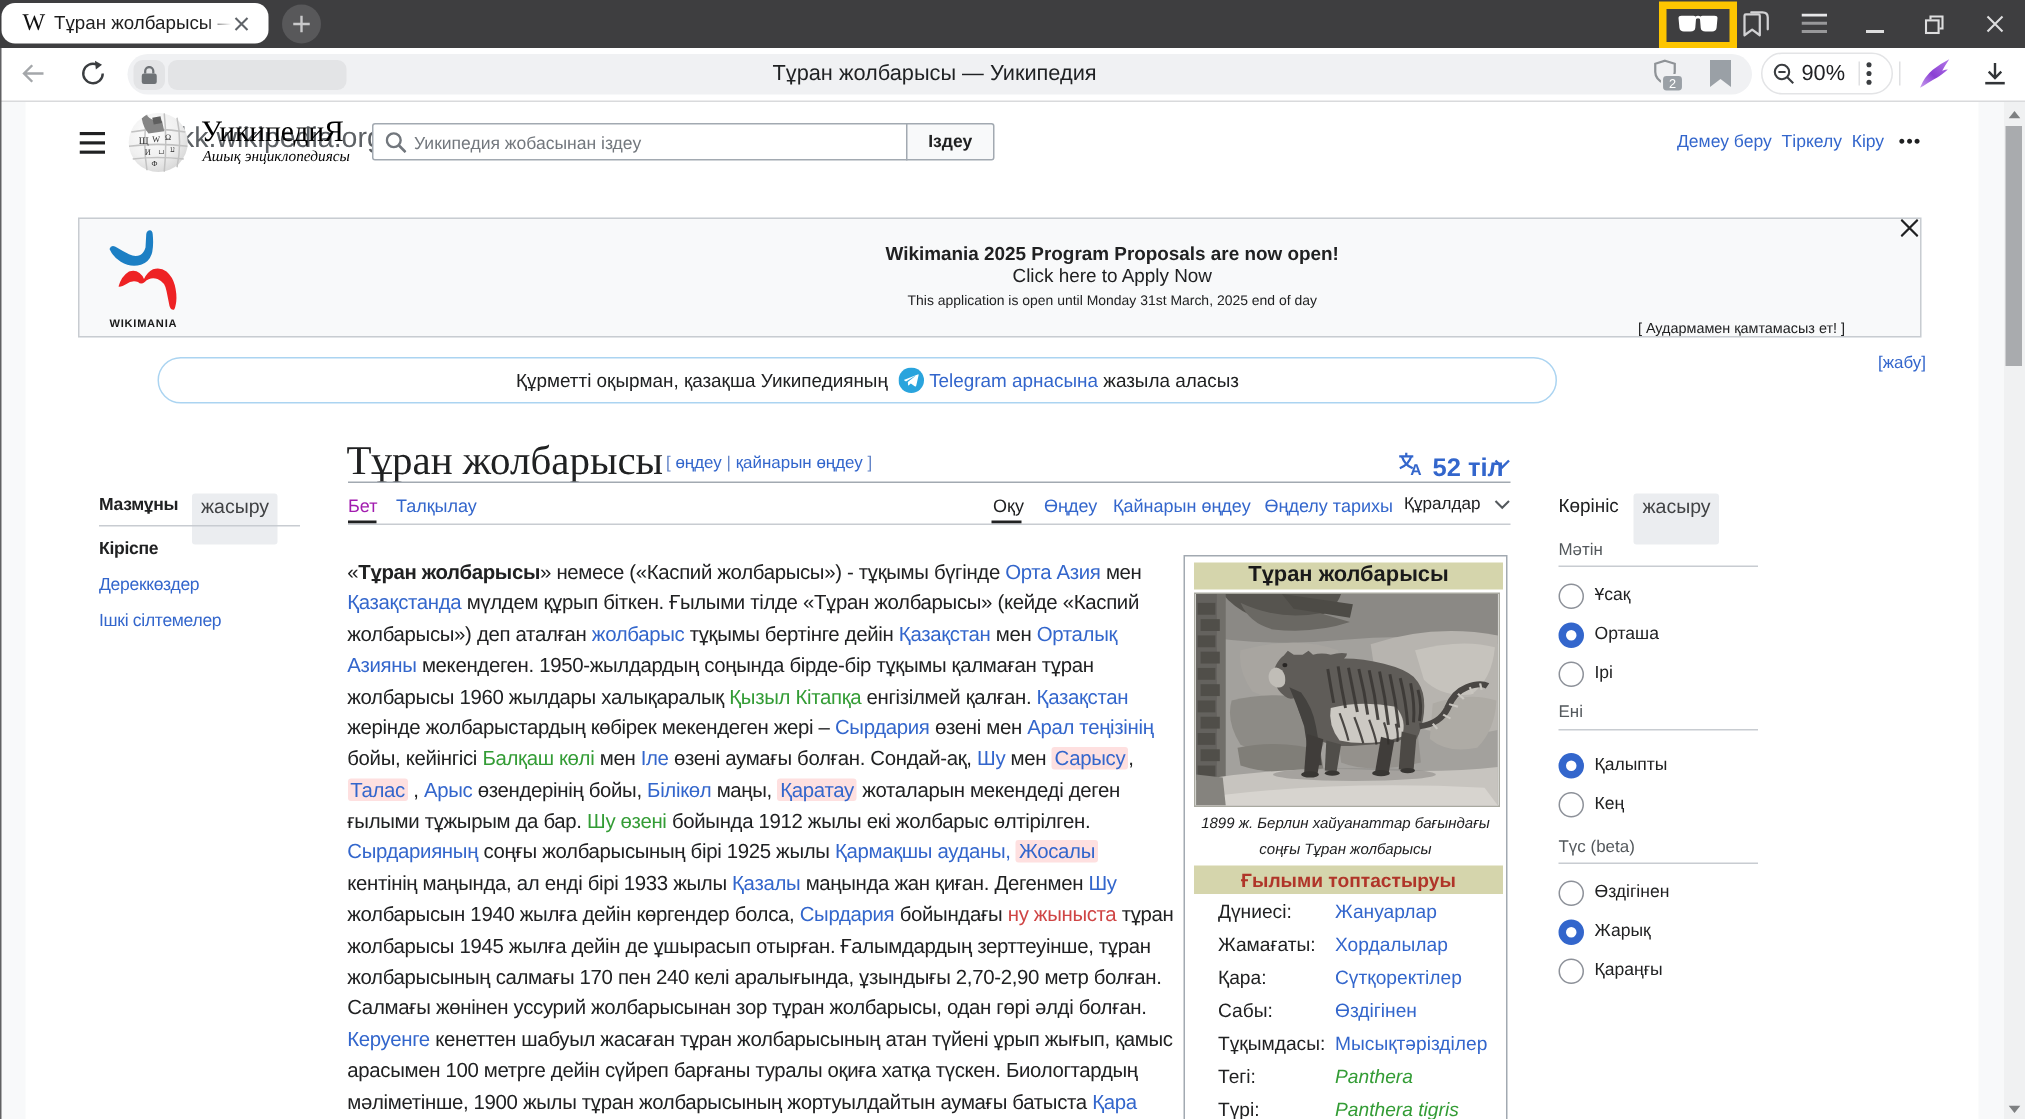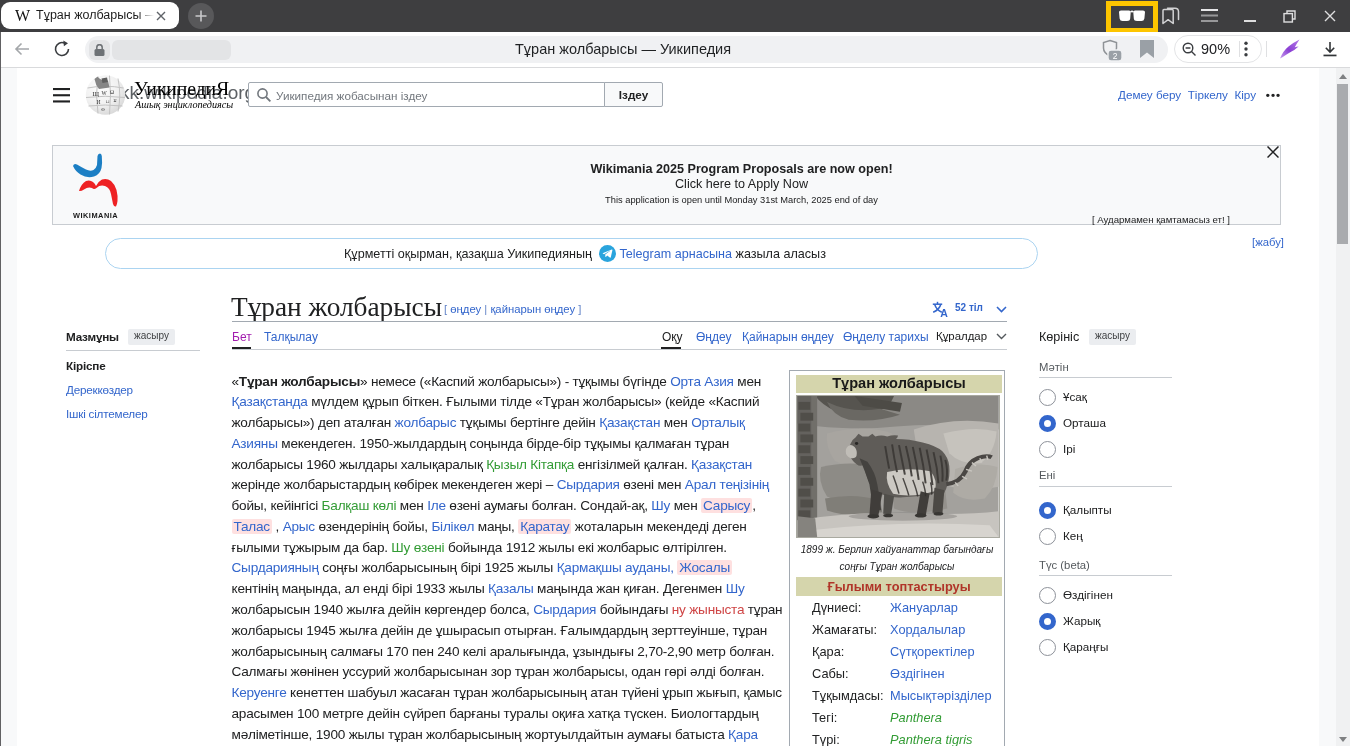--- a/index.html
+++ b/index.html
@@ -50,29 +50,29 @@
   #btx2 { top:177px; font-size:12.6px; }
   #btx3 { top:194.5px; font-size:9.3px; }
   #btransl { left:980px; top:213.5px; width:250px; text-align:right; font-size:9.6px; color:#202122; }
   #zhabu { left:1252px; top:236px; font-size:11.3px; }
   #tgbox { left:105px; top:238px; width:933px; height:31px; border:1px solid #abd4f1; border-radius:16px; background:#fff; }
   #tgtext { left:105px; top:245px; width:933px; text-align:center; font-size:12.6px; color:#202122;padding-left:27px; }
 
   
   #h1 { left:231px; top:292px; font-family:"Liberation Serif",serif; font-size:27.3px; color:#202122; }
   #editlinks { left:444px; top:303px; font-size:11.3px; color:#6485c8; }
-  #langbtn { left:955px; top:302px; font-size:10px; color:#36c; font-weight:bold; }
+  #langbtn { left:955px; top:302px; font-size:17px; color:#36c; font-weight:bold; }
   #h1line { left:232px; top:321px; width:775px; height:1px; background:#a2a9b1; }
   .tabtxt { top:329.5px; font-size:12px; }
   #tabline { left:232px; top:349px; width:775px; height:1px; background:#c8ccd1; }
   .activeu { top:347px; height:2px; background:#202122; }
 
   
   #toch { left:66px; top:330px; font-size:11.7px; letter-spacing:-0.2px; font-weight:bold; color:#202122; }
-  .chip { background:#ebedf0; border-radius:2px; font-size:10px; color:#404244; padding:1px 6px 4px; }
+  .chip { background:#ebedf0; border-radius:2px; font-size:13px; color:#404244; padding:1px 6px 18px; }
   #tocline { left:66px; top:350px; width:134px; height:1px; background:#c8ccd1; }
   .tocit { left:66px; font-size:11.7px; letter-spacing:-0.2px; }
 
   
   .bl { left:231.5px; font-size:13.6px; letter-spacing:-0.22px; color:#202122; white-space:nowrap; }
 
   
   #ibox { left:789px; top:370px; width:216px; height:377px; border:1px solid #a2a9b1; background:#fff; }
   #ibh { left:796px; top:375px; width:206px; height:18px; background:#d5d5ac; text-align:center; font-size:14.6px; font-weight:bold; color:#1a1a1a; padding-top:0px; white-space:nowrap; }
   .ibcap { left:790px; width:214px; text-align:center; font-style:italic; font-size:10px; color:#202122; white-space:nowrap; }

